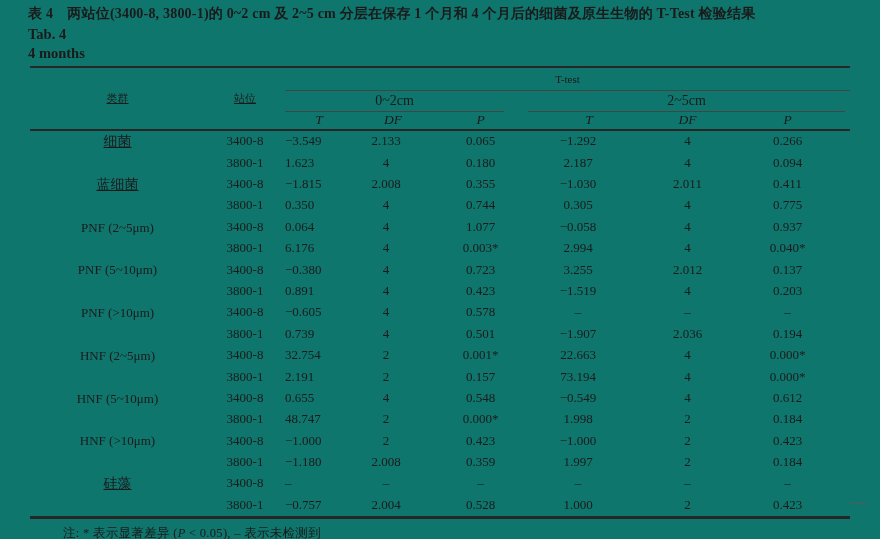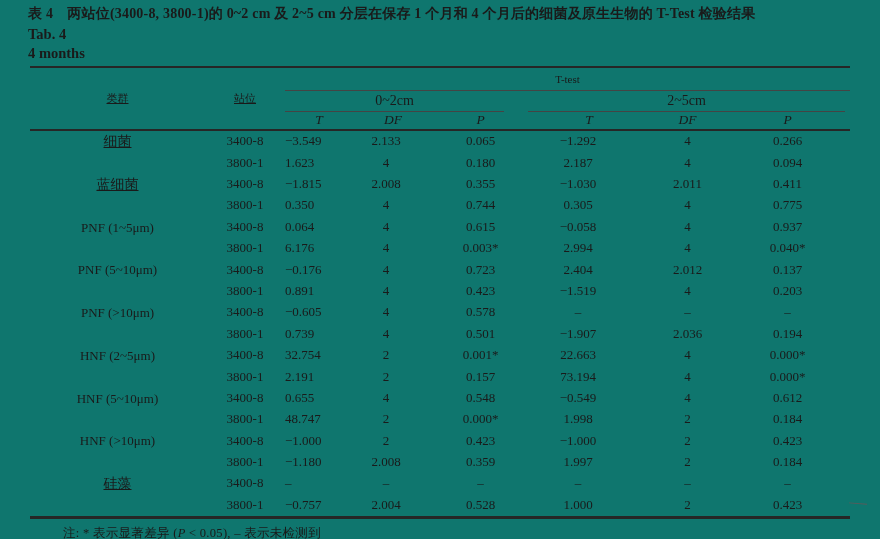--- a/index.html
+++ b/index.html
@@ -130,46 +130,46 @@
         <td>3800-1</td>
         <td class="t1">0.350</td>
         <td class="df1">4</td>
         <td>0.744</td>
         <td class="t2">0.305</td>
         <td>4</td>
         <td>0.775</td>
       </tr>
 
       <tr class="data">
-        <td class="group" rowspan="2">PNF (1~5μm)</td>
+        <td class="group" rowspan="2">PNF (2~5μm)</td>
         <td>3400-8</td>
         <td class="t1">0.064</td>
         <td class="df1">4</td>
-        <td>0.615</td>
+        <td>1.077</td>
         <td class="t2">−0.058</td>
         <td>4</td>
         <td>0.937</td>
       </tr>
       <tr class="data">
         <td>3800-1</td>
         <td class="t1">6.176</td>
         <td class="df1">4</td>
         <td>0.003*</td>
         <td class="t2">2.994</td>
         <td>4</td>
         <td>0.040*</td>
       </tr>
 
       <tr class="data">
         <td class="group" rowspan="2">PNF (5~10μm)</td>
         <td>3400-8</td>
-        <td class="t1">−0.176</td>
+        <td class="t1">−0.380</td>
         <td class="df1">4</td>
         <td>0.723</td>
-        <td class="t2">2.404</td>
+        <td class="t2">3.255</td>
         <td>2.012</td>
         <td>0.137</td>
       </tr>
       <tr class="data">
         <td>3800-1</td>
         <td class="t1">0.891</td>
         <td class="df1">4</td>
         <td>0.423</td>
         <td class="t2">−1.519</td>
         <td>4</td>

